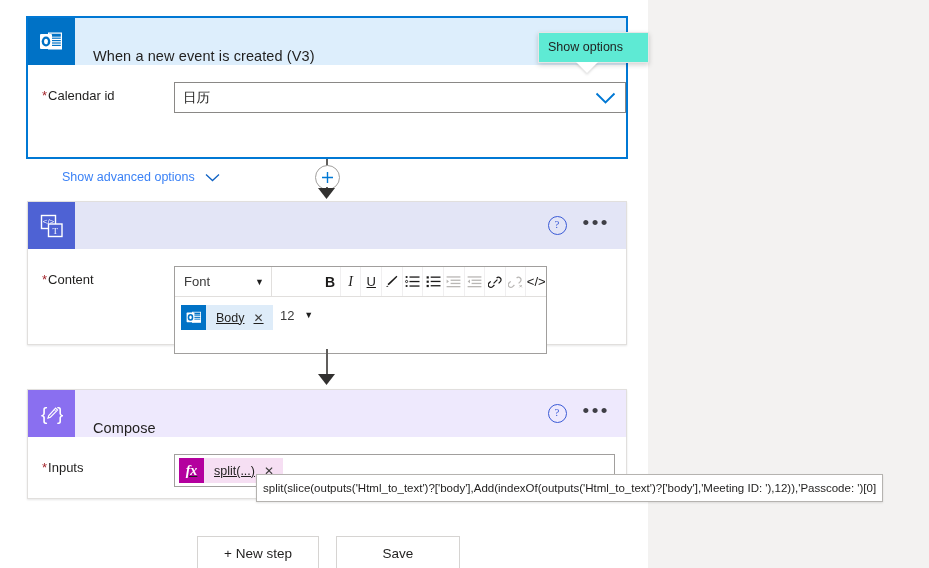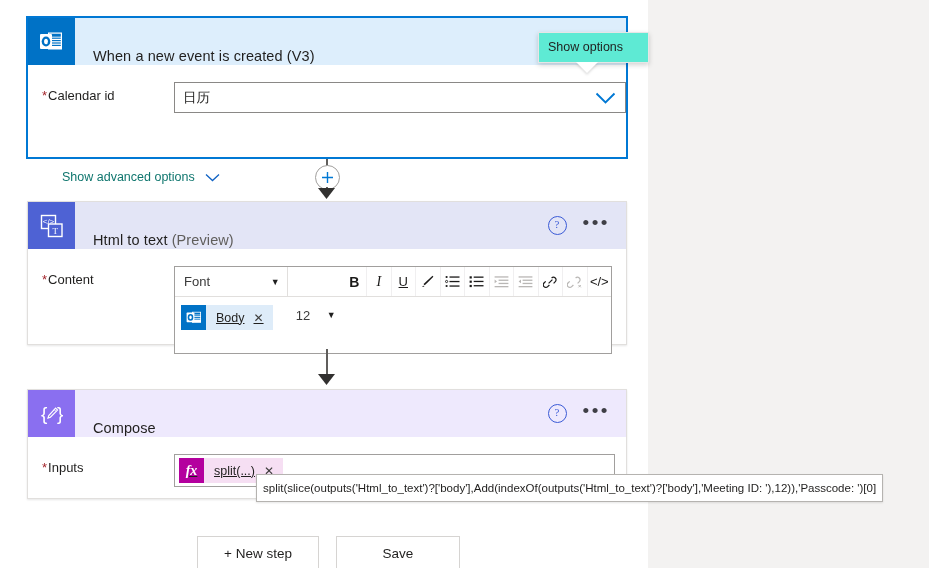--- a/index.html
+++ b/index.html
@@ -134,21 +134,21 @@
     transform: translateY(-50%);
     color: #0078d4;
   }
 
   .show-adv {
     position: absolute;
     left: 34px; top: 105px;
     display: flex;
     align-items: center;
     gap: 10px;
-    color: #0f766e;
+    color: #3b82f6;
     font-size: 12.5px;
   }
   .show-adv .chev { color: #0f62c4; display: inline-flex; }
 
   
   .callout {
     position: absolute;
     left: 538px; top: 32px;
     width: 92px;
     background: #5eead4;
@@ -166,21 +166,21 @@
     left: 37px; bottom: -11px;
     width: 0; height: 0;
     border-left: 11px solid transparent;
     border-right: 11px solid transparent;
     border-top: 11px solid #ffffff;
     filter: drop-shadow(0 2px 1px rgba(0,0,0,.12));
   }
 
   
   .rte {
-    width: 438px;
+    width: 373px;
     border: 1px solid #a19f9d;
     box-sizing: border-box;
     background: #fff;
   }
   .rte-toolbar {
     display: flex;
     align-items: stretch;
     height: 29px;
     border-bottom: 1px solid #e1dfdd;
     background: #fff;
@@ -371,21 +371,20 @@
   <div class="card card-plain card-html">
     <div class="card-header hdr-html">
       <div class="card-icon icon-htmltext">
         <svg width="28" height="28" viewBox="0 0 28 28">
           <rect x="3.5" y="3.5" width="14" height="13" fill="none" stroke="#ffffff" stroke-width="1.4"></rect>
           <text x="10.5" y="12.3" fill="#ffffff" font-size="8" font-family="Liberation Sans, sans-serif" text-anchor="middle">&lt;/&gt;</text>
           <rect x="10.5" y="12" width="13.5" height="12.5" fill="#4e62d4" stroke="#ffffff" stroke-width="1.4"></rect>
           <text x="17.2" y="21.7" fill="#ffffff" font-size="9" font-family="Liberation Serif, serif" text-anchor="middle">T</text>
         </svg>
       </div>
-      <div class="card-title"><span>Html to text</span> <span class="muted">(Preview)</span></div>
       <div class="hdr-actions">
         <div class="help-icon">?</div>
         <div class="ellipsis-icon">•••</div>
       </div>
     </div>
     <div class="card-body">
       <div class="field-row">
         <div class="field-label"><span class="req">*</span><span>Content</span></div>
         <div class="rte">
           <div class="rte-toolbar">

